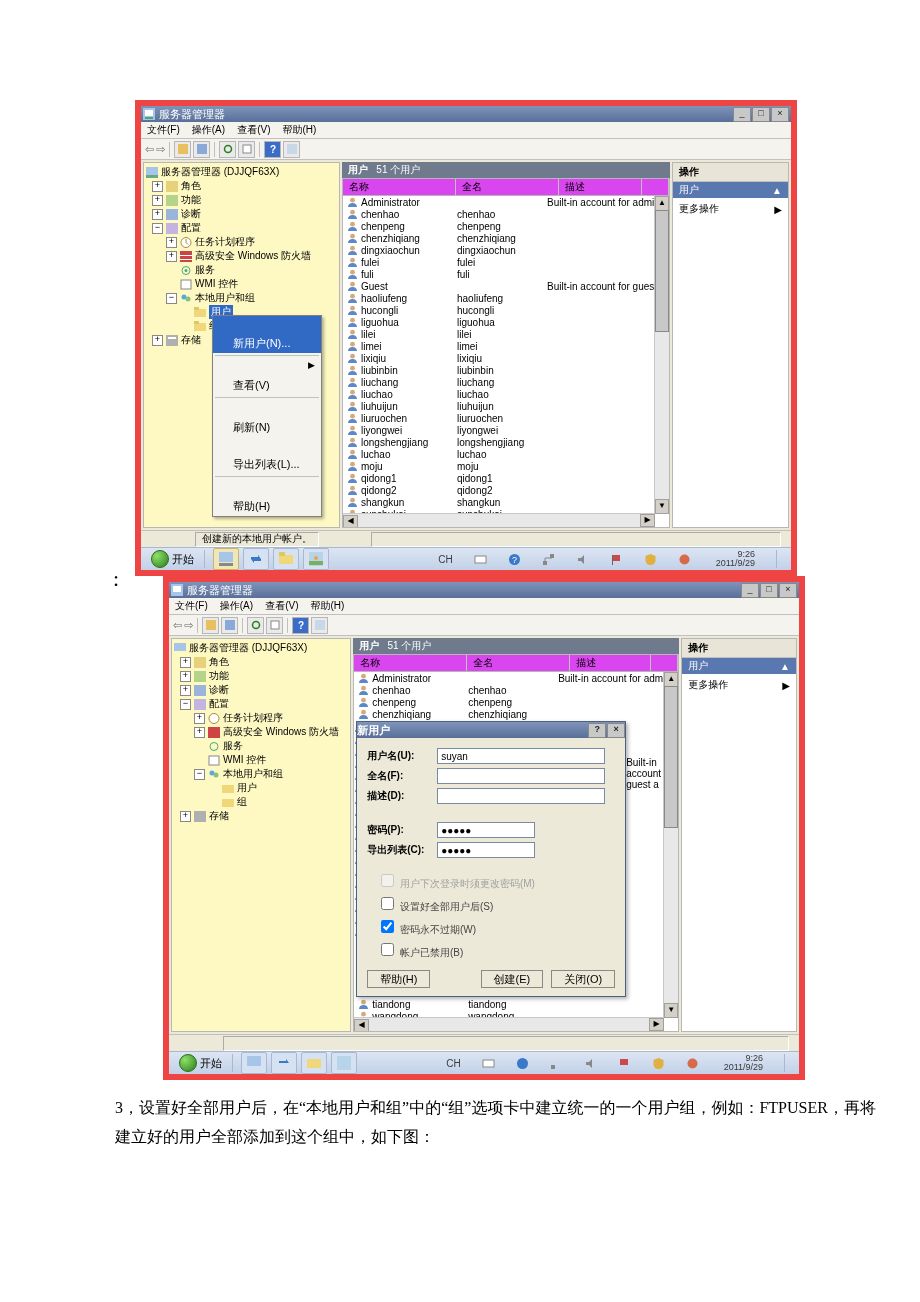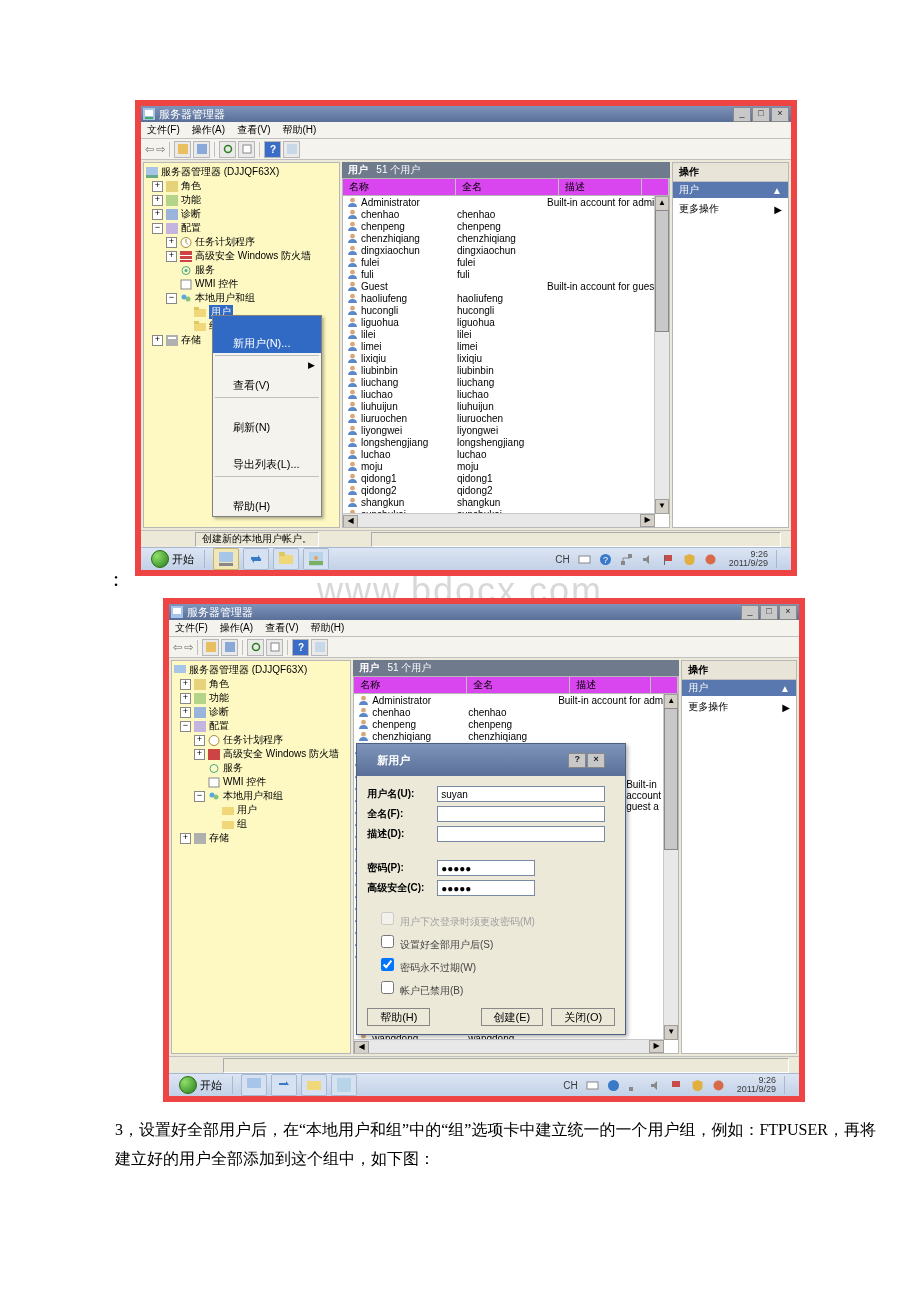--- a/index.html
+++ b/index.html
@@ -86,34 +86,34 @@
 
   .statusbar { height:16px; border-top:1px solid #c0c0c0; background:#ece9d8; padding:0 6px; display:flex; align-items:center;}
   .statusbar .seg { border:1px inset #fff; padding:0 6px; height:13px; display:flex; align-items:center; margin-right:4px;margin-left:48px;}
 
   .taskbar { height:22px; background: linear-gradient(#dce5f3,#c2d1e8); border-top:1px solid #a8b8d0; display:flex; align-items:center; padding:0 4px;}
   .start { display:flex; align-items:center; gap:3px; font-size:11px; padding:1px 6px; border-radius:10px;}
   .start .orb { width:16px; height:16px; border-radius:50%; background: radial-gradient(circle at 30% 30%, #8fe06a, #2a7e1c); border:1px solid #2a6c15;}
   .tbicon { width:24px; height:20px; margin-left:4px; background:#d6e2f2; border:1px solid #a8b8d0; border-radius:2px; display:flex; align-items:center; justify-content:center;}
   .tbicon.active { background:#f1e6b8; border-color:#c7b56a;}
   .taskbar .spacer { flex:1;}
-  .tray { display:flex; align-items:center; gap:8px; font-size:10px; color:#3a3a3a;}
+  .tray { display:flex; align-items:center; gap:21px; font-size:10px; color:#3a3a3a;}
   .tray .ic { width:13px; height:13px; }
   .clock { text-align:right; line-height:9px; font-size:9px; margin-left:4px;}
 
   .watermark { text-align:center; font-size:36px; color:#d8d8d8; letter-spacing:2px; margin:-6px 0 -14px 0; font-family: Arial, sans-serif;}
 
   
   .dialog {
     position:absolute; background:#ece9d8; border:1px solid #4d6082;
     box-shadow: 2px 2px 4px rgba(0,0,0,.3); z-index:10;
   }
   .dialog .dlg-title {
-    height:32px; background:linear-gradient(#7e94bb,#5a6f97); color:#fff;
-    display:flex; align-items:center; padding:0 20px; font-weight:bold; font-size:11px;
+    height:16px; background:linear-gradient(#7e94bb,#5a6f97); color:#fff;
+    display:flex; align-items:center; padding:0 0; font-weight:bold; font-size:11px;
   }
   .dialog .dlg-title .spacer{flex:1;}
   .dialog .dlg-body { padding:6px 10px 8px 10px;}
   .form-row { display:flex; align-items:center; margin:4px 0;}
   .form-row label { width:70px;font-weight:bold;}
   .form-row input[type=text], .form-row input[type=password] {
     width:160px; height:14px; font-size:10px; border:1px solid #7a8aa3; background:#fff; padding:0 3px;
   }
   .chk-row { margin:3px 0 3px 10px; color:#444;}
   .chk-row.disabled { color:#a0a0a0;}
@@ -766,21 +766,20 @@
         </div>
         <span class="ic" style="width:10px;border-left:1px solid #a8b8d0;height:18px;"></span>
       </div>
     </div>
   </div>
 
   <div style="position:relative">
     <span class="colon-left" style="top:-10px;left:98px;position:absolute">:</span>
   </div>
 
-  <div class="watermark">www.bdocx.com</div>
 
   <div class="scr2-wrap">
   <div class="window" style="margin-left:148px;width:630px">
     <div class="titlebar">
       <span class="icon">
         <svg width="12" height="12">
               <rect width="12" height="12" fill="#a7c5e8"></rect>
               <rect x="2" y="2" width="8" height="6" fill="#fff"></rect>
             </svg>
       </span>
@@ -1040,21 +1039,21 @@
               <div class="form-row">
                     <label>描述(D):</label>
                     <input type="text" value="" style="">
                   </div>
               <div style="height:10px"></div>
               <div class="form-row">
                     <label>密码(P):</label>
                     <input type="text" style="width: 90px;" value="●●●●●">
                   </div>
               <div class="form-row">
-                    <label>高级安全(C):</label>
+                    <label>导出列表(C):</label>
                     <input type="text" style="width: 90px;" value="●●●●●">
                   </div>
               <div style="height:6px"></div>
               <div class="chk-row disabled"><input type="checkbox" disabled="" style=""> <span>用户下次登录时须更改密码(M)</span></div>
               <div class="chk-row"><input type="checkbox" style=""> <span>设置好全部用户后(S)</span></div>
               <div class="chk-row"><input type="checkbox" checked="" style=""> <span>密码永不过期(W)</span></div>
               <div class="chk-row"><input type="checkbox" style=""> <span>帐户已禁用(B)</span></div>
               <div class="dlg-btns">
                 <button class="dlg-btn left">帮助(H)</button>
                 <button class="dlg-btn">创建(E)</button>

